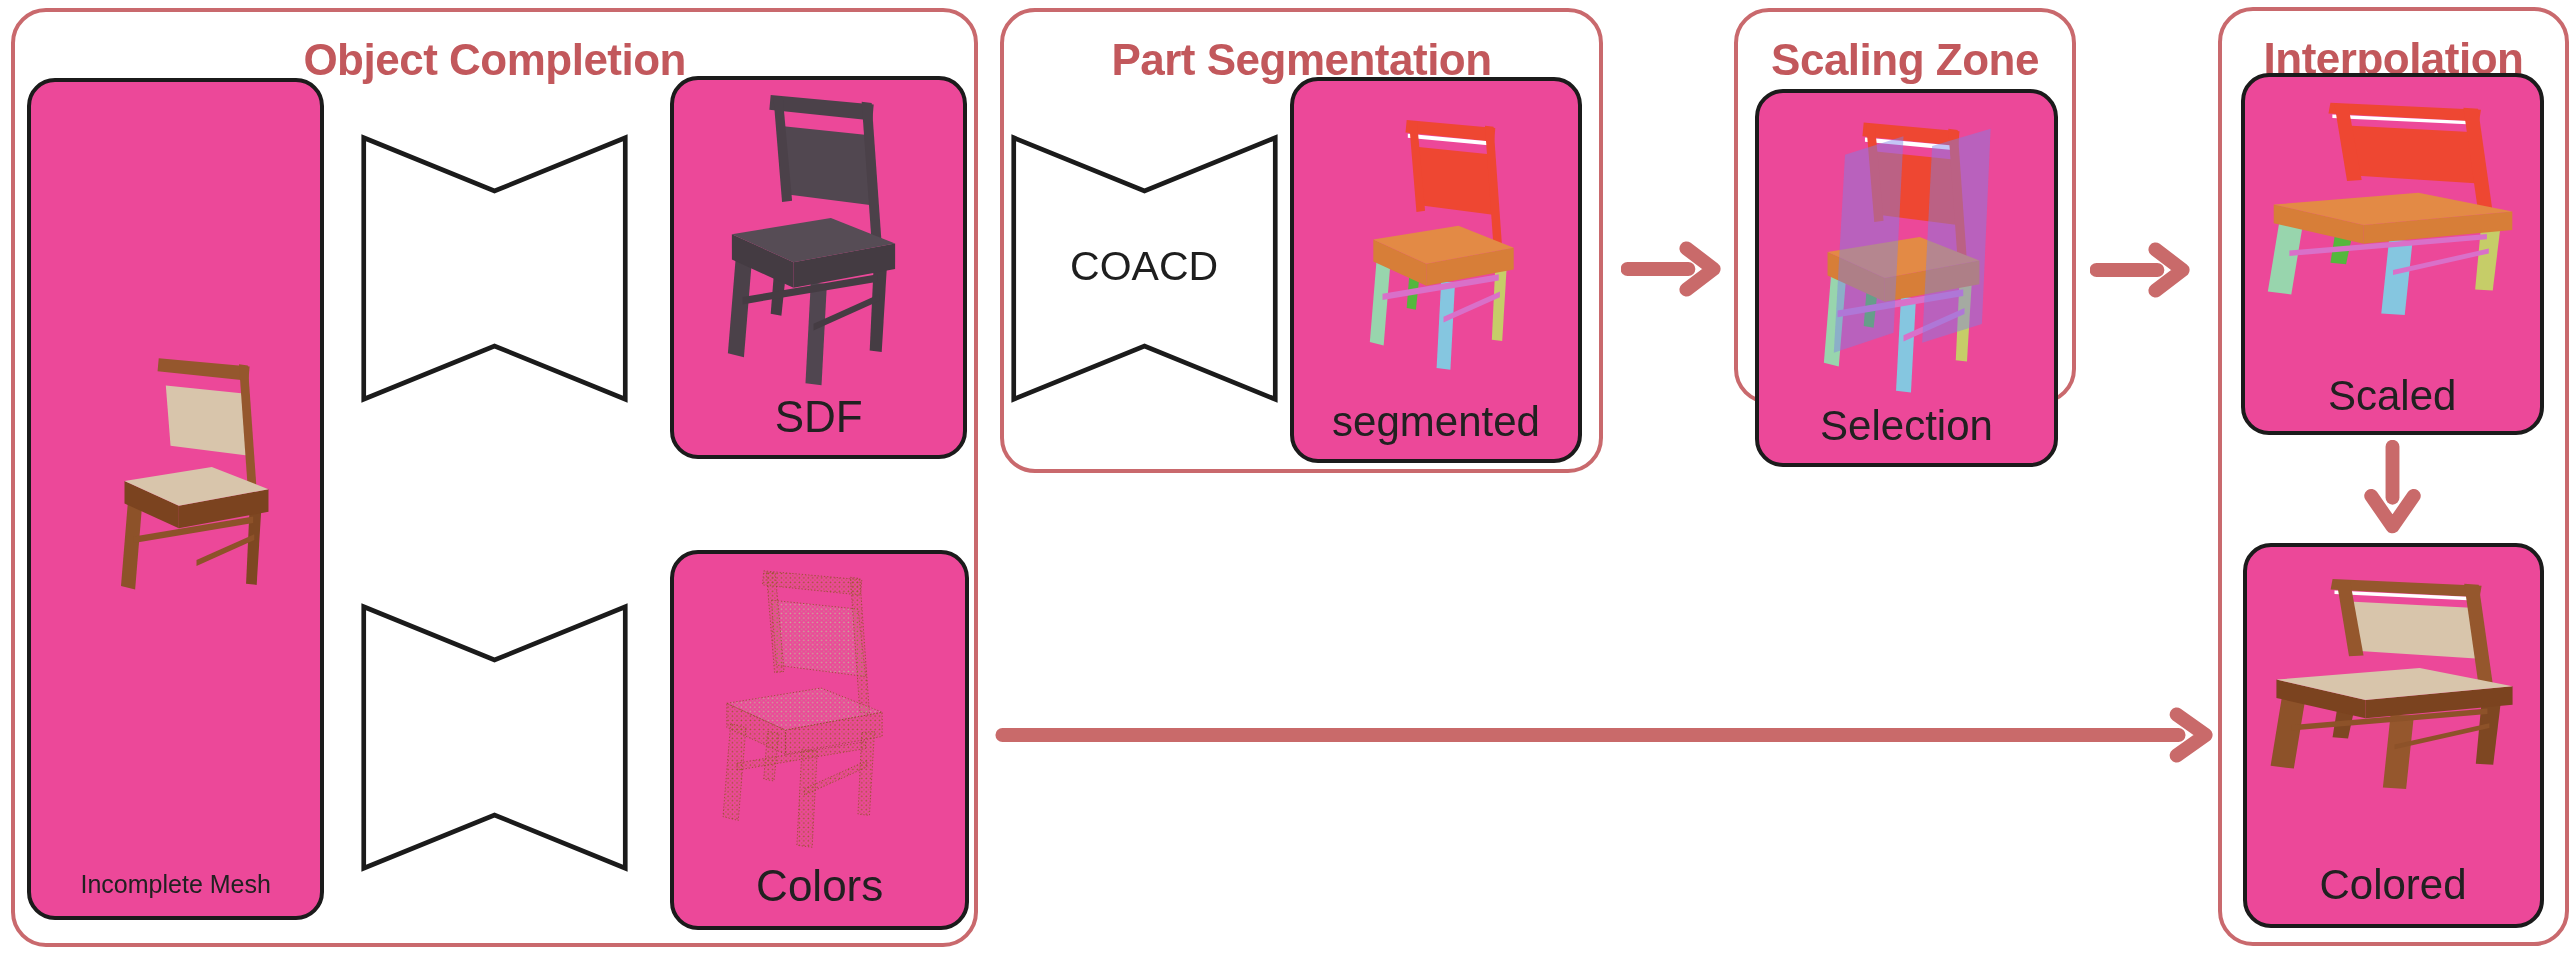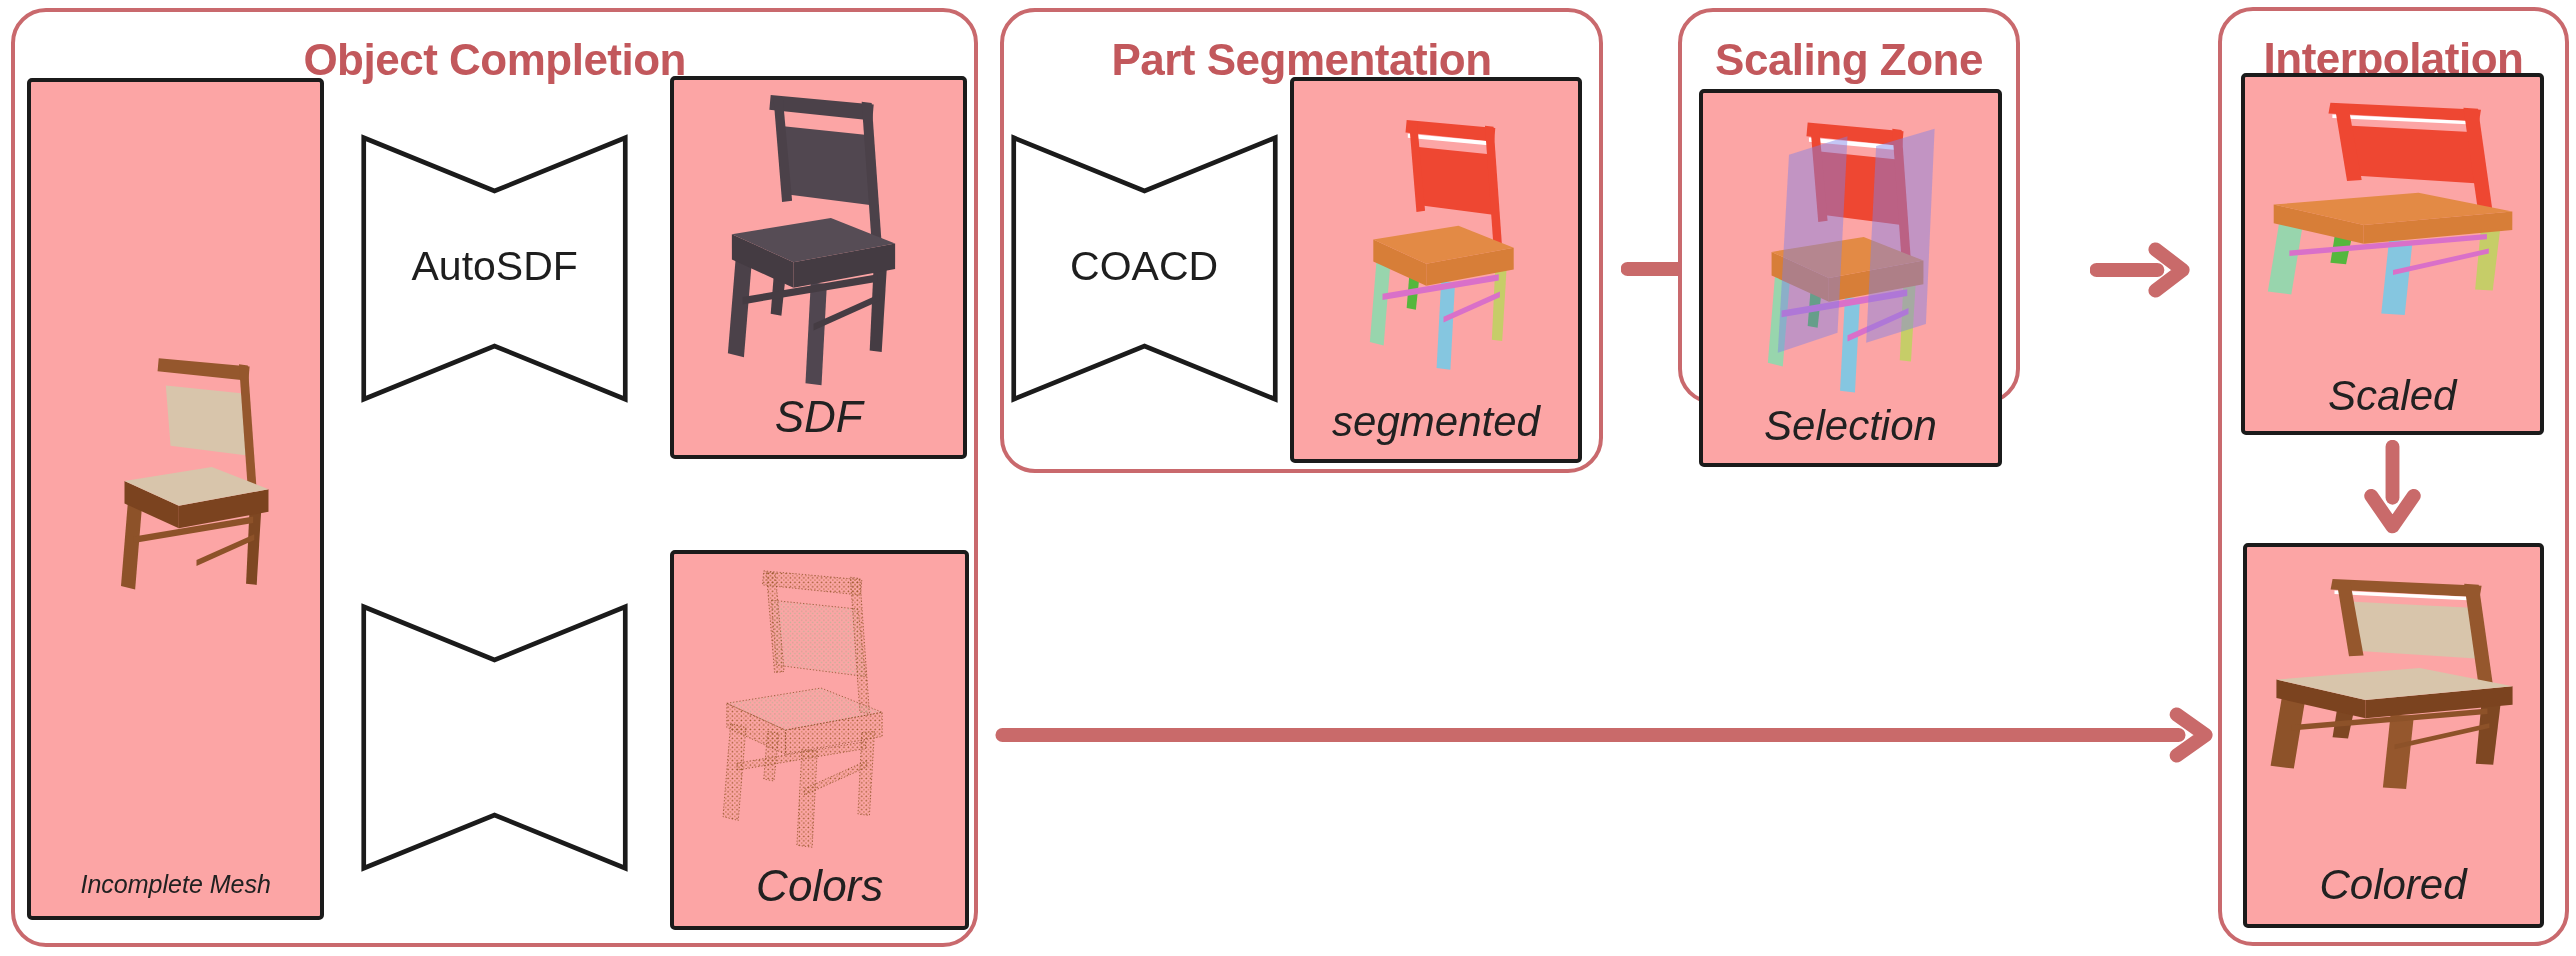--- a/index.html
+++ b/index.html
@@ -12,26 +12,26 @@
     --wood-brown:#95572d; --wood-dark:#7b431f; --cushion-beige:#d8c5ab;
     --sdf-gray:#4b4149; --pointcloud-brown:#9c5a2a;
   }
   html,body{margin:0;padding:0;background:#ffffff;}
   .canvas{position:relative;width:2576px;height:956px;background:#fff;overflow:hidden;
           font-family:"Liberation Sans",sans-serif;}
   .panel{position:absolute;border:4.7px solid var(--panel-border-red);border-radius:35px;
          background:#fff;box-sizing:border-box;}
   .p-oc{left:11.2px;top:7.5px;width:967px;height:939px;}
   .p-ps{left:1000px;top:7.5px;width:603px;height:465px;}
-  .p-sz{left:1678px;top:7.5px;width:342px;height:396px;}
+  .p-sz{left:1734px;top:7.5px;width:342px;height:396px;}
   .p-in{left:2218px;top:6.5px;width:351px;height:939px;}
   .ptitle{position:absolute;left:0;right:0;top:7.5px;margin:16px;text-align:center;
           font-size:44px;font-weight:bold;color:var(--title-red);letter-spacing:-0.5px;}
-  .bbox{position:absolute;border:4.7px solid var(--box-border);border-radius:5px;
-        background:#fca5a5;box-sizing:border-box;font-style:italic;}
+  .bbox{position:absolute;border:4.7px solid var(--box-border);border-radius:28px;
+        background:#ec4899;box-sizing:border-box;}
   .b-incomplete{left:12px;top:66px;width:297px;height:842px;}
   .b-sdf{left:655px;top:64px;width:297px;height:383px;}
   .b-colors{left:655px;top:538px;width:299px;height:380px;}
   .b-segmented{left:286px;top:65px;width:292px;height:386px;}
   .b-selection{left:17px;top:77px;width:303px;height:378px;padding-left:32px;}
   .b-scaled{left:18.7px;top:62px;width:303px;height:362px;}
   .b-colored{left:20.5px;top:532px;width:301px;height:385px;}
   .blabel{position:absolute;left:0;right:0;text-align:center;color:var(--label-text);
           font-size:42px;line-height:1.1;}
   .lbl-incomplete{bottom:17px;font-size:25px;}
@@ -129,21 +129,20 @@
       <svg class="art v-wood" style="left:77px;top:269px;width:177px;height:266px" viewBox="0 0 300 450">
         <use href="#chair-incomplete"></use>
       </svg>
       <div class="blabel lbl-incomplete">Incomplete Mesh</div>
     </div>
 
     <div class="process pr-autosdf">
       <svg viewBox="0 0 288 290">
         <polygon points="4,5 144,62 284,5 284,285 144,228 4,285" fill="#ffffff" stroke="var(--box-border)" stroke-width="5"></polygon>
       </svg>
-      <span class="plabel">AutoSDF</span>
     </div>
 
     <div class="bbox b-sdf">
       <svg class="art v-sdf" style="left:39px;top:7.5px;width:201px;height:301px" viewBox="0 0 300 450">
         <use href="#chair-full"></use>
       </svg>
       <div class="blabel lbl-sdf">SDF</div>
     </div>
 
     <div class="process pr-ifnet">

